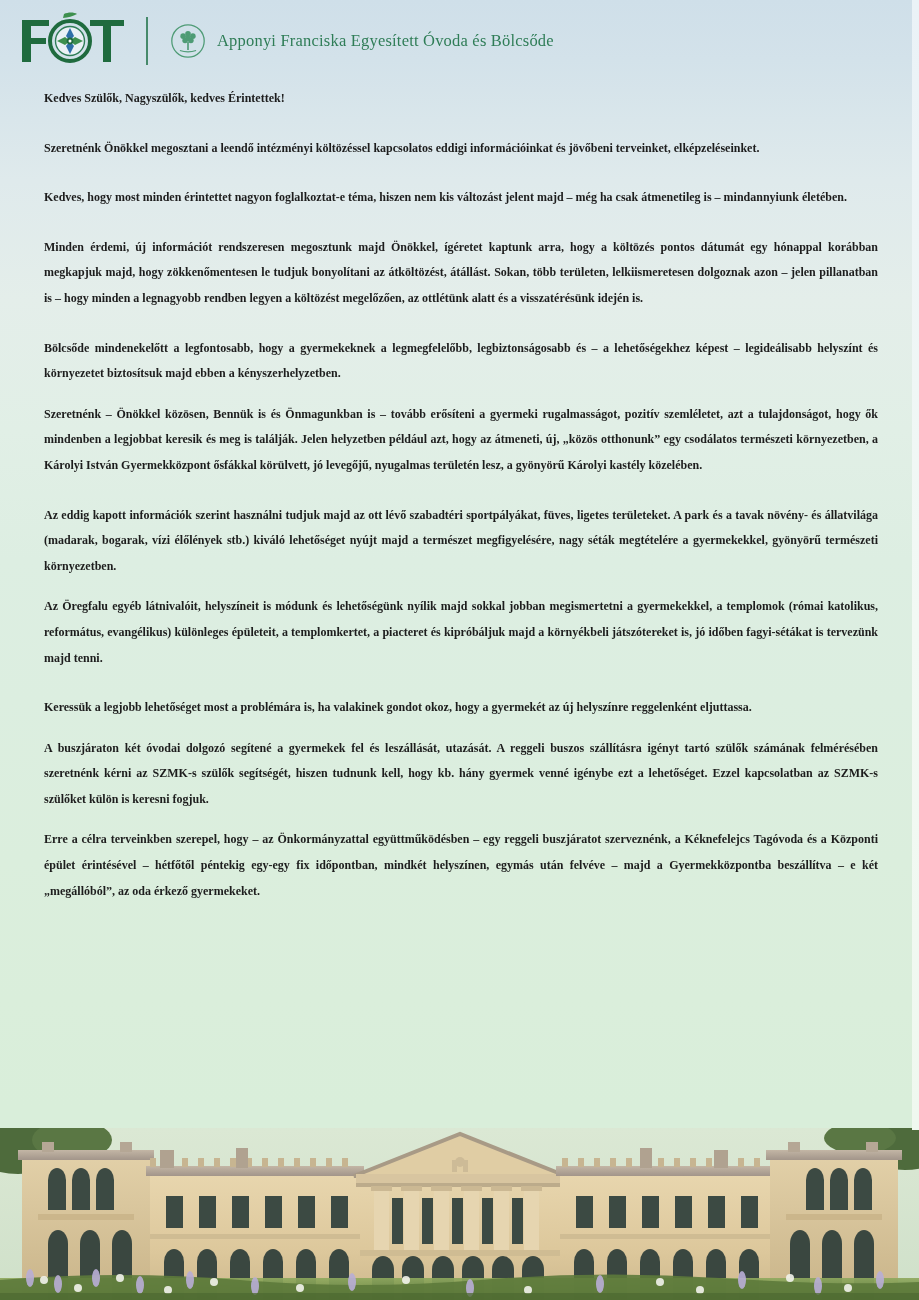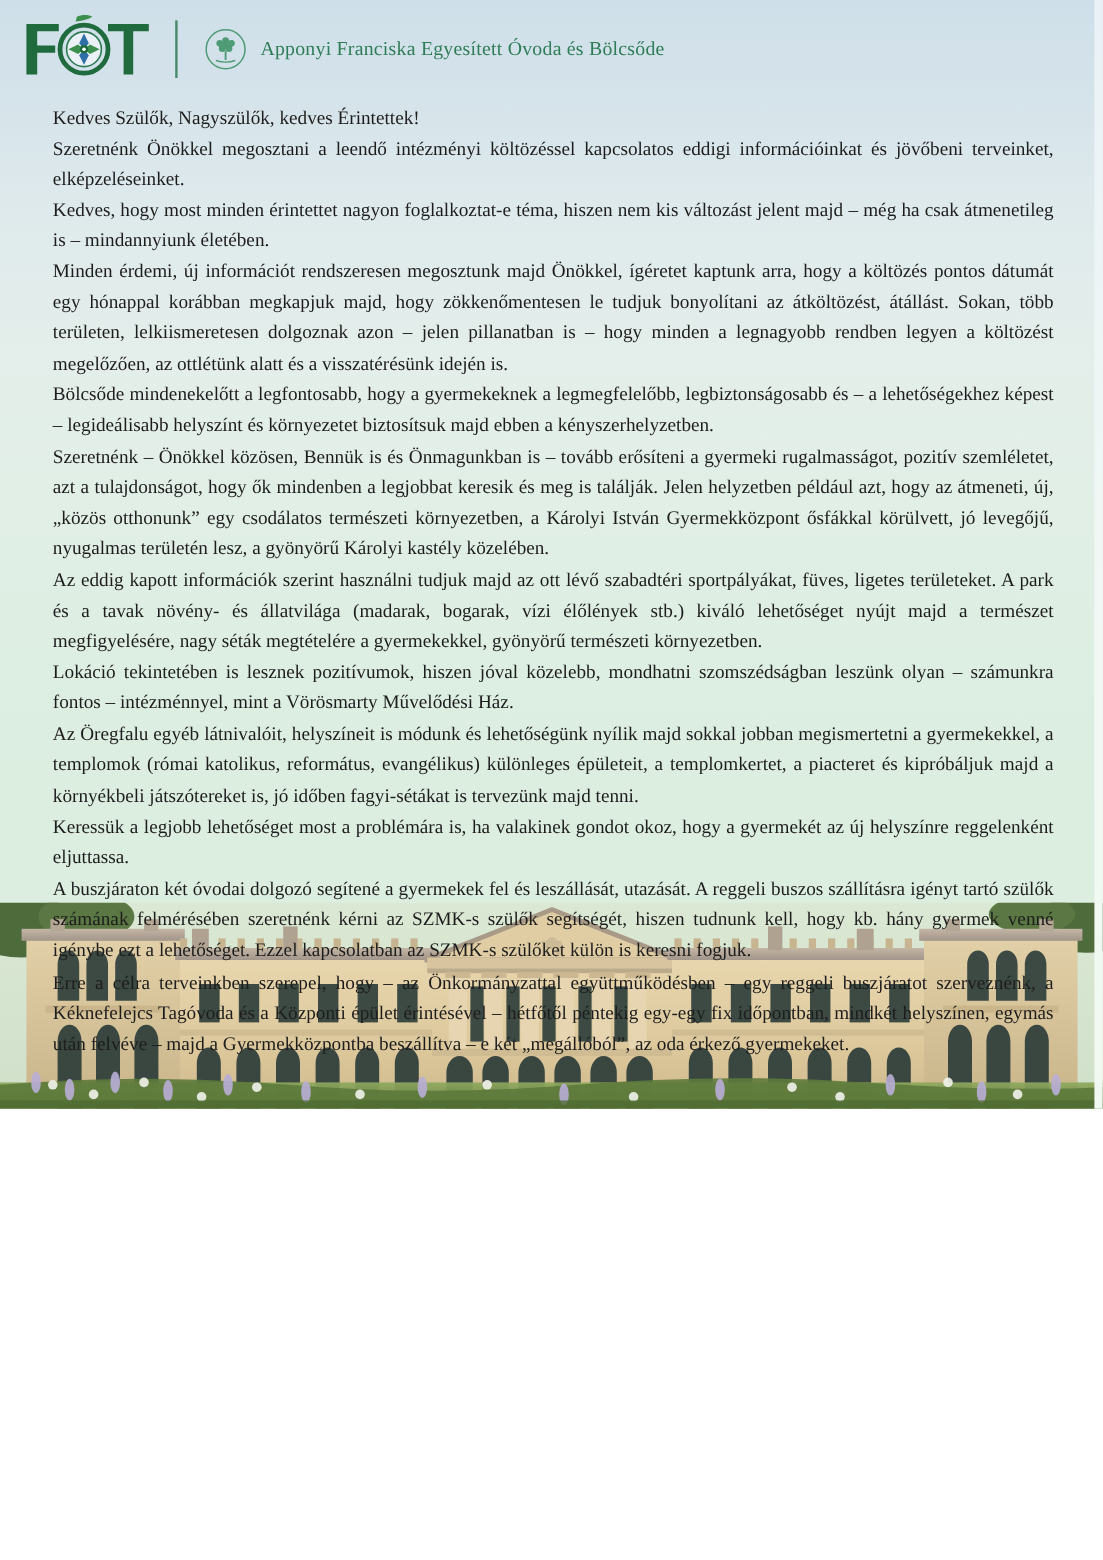--- a/index.html
+++ b/index.html
@@ -10,21 +10,21 @@
     width: 919px;
     height: 1300px;
     overflow: hidden;
     font-family: "Liberation Serif", serif;
     background: #ffffff;
   }
 
   .page {
     position: relative;
     width: 919px;
-    height: 924px;
+    height: 1300px;
     overflow: hidden;
     background:
       linear-gradient(to bottom,
         #cfdfe9 0px,
         #d3e2ea 60px,
         #dfeaec 180px,
         #e4eeea 300px,
         #e1efe6 430px,
         #ddeee2 560px,
         #dceee0 700px,
@@ -95,32 +95,33 @@
     position: absolute;
     top: 86px;
     left: 44px;
     width: 834px;
     z-index: 3;
   }
 
   .content p {
     margin: 0 0 0 0;
     font-family: "Liberation Serif", serif;
-    font-size: 16px;
+    font-size: 12px;
     line-height: 25.6px;
     color: #1d1d1d;
     text-align: justify;
     text-justify: inter-word;
     hyphens: none;
+    font-weight: bold;
   }
   .content p.gap {
-    margin-top: 0;
+    margin-top: 24px;
   }
   .content p.tight {
-    margin-top: 1px;
+    margin-top: 15px;
   }
 
   
   .photo {
     position: absolute;
     left: 0;
     bottom: 0;
     width: 919px;
     height: 172px;
     overflow: hidden;
@@ -185,21 +186,20 @@
   </div>
 
   <div class="content">
     <p class="salutation">Kedves Szülők, Nagyszülők, kedves Érintettek!</p>
     <p class="gap">Szeretnénk Önökkel megosztani a leendő intézményi költözéssel kapcsolatos eddigi információinkat és jövőbeni terveinket, elképzeléseinket.</p>
     <p class="gap">Kedves, hogy most minden érintettet nagyon foglalkoztat-e téma, hiszen nem kis változást jelent majd – még ha csak átmenetileg is – mindannyiunk életében.</p>
     <p class="gap">Minden érdemi, új információt rendszeresen megosztunk majd Önökkel, ígéretet kaptunk arra, hogy a költözés pontos dátumát egy hónappal korábban megkapjuk majd, hogy zökkenőmentesen le tudjuk bonyolítani az átköltözést, átállást. Sokan, több területen, lelkiismeretesen dolgoznak azon – jelen pillanatban is – hogy minden a legnagyobb rendben legyen a költözést megelőzően, az ottlétünk alatt és a visszatérésünk idején is.</p>
     <p class="gap">Bölcsőde mindenekelőtt a legfontosabb, hogy a gyermekeknek a legmegfelelőbb, legbiztonságosabb és – a lehetőségekhez képest – legideálisabb helyszínt és környezetet biztosítsuk majd ebben a kényszerhelyzetben.</p>
     <p class="tight">Szeretnénk – Önökkel közösen, Bennük is és Önmagunkban is – tovább erősíteni a gyermeki rugalmasságot, pozitív szemléletet, azt a tulajdonságot, hogy ők mindenben a legjobbat keresik és meg is találják. Jelen helyzetben például azt, hogy az átmeneti, új, „közös otthonunk” egy csodálatos természeti környezetben, a Károlyi István Gyermekközpont ősfákkal körülvett, jó levegőjű, nyugalmas területén lesz, a gyönyörű Károlyi kastély közelében.</p>
     <p class="gap">Az eddig kapott információk szerint használni tudjuk majd az ott lévő szabadtéri sportpályákat, füves, ligetes területeket. A park és a tavak növény- és állatvilága (madarak, bogarak, vízi élőlények stb.) kiváló lehetőséget nyújt majd a természet megfigyelésére, nagy séták megtételére a gyermekekkel, gyönyörű természeti környezetben.</p>
-    <p class="gap">Lokáció tekintetében is lesznek pozitívumok, hiszen jóval közelebb, mondhatni szomszédságban leszünk olyan – számunkra fontos – intézménnyel, mint a Vörösmarty Művelődési Ház.</p>
     <p class="tight">Az Öregfalu egyéb látnivalóit, helyszíneit is módunk és lehetőségünk nyílik majd sokkal jobban megismertetni a gyermekekkel, a templomok (római katolikus, református, evangélikus) különleges épületeit, a templomkertet, a piacteret és kipróbáljuk majd a környékbeli játszótereket is, jó időben fagyi-sétákat is tervezünk majd tenni.</p>
     <p class="gap">Keressük a legjobb lehetőséget most a problémára is, ha valakinek gondot okoz, hogy a gyermekét az új helyszínre reggelenként eljuttassa.</p>
     <p class="tight">A buszjáraton két óvodai dolgozó segítené a gyermekek fel és leszállását, utazását. A reggeli buszos szállításra igényt tartó szülők számának felmérésében szeretnénk kérni az SZMK-s szülők segítségét, hiszen tudnunk kell, hogy kb. hány gyermek venné igénybe ezt a lehetőséget. Ezzel kapcsolatban az SZMK-s szülőket külön is keresni fogjuk.</p>
     <p class="tight">Erre a célra terveinkben szerepel, hogy – az Önkormányzattal együttműködésben – egy reggeli buszjáratot szerveznénk, a Kéknefelejcs Tagóvoda és a Központi épület érintésével – hétfőtől péntekig egy-egy fix időpontban, mindkét helyszínen, egymás után felvéve – majd a Gyermekközpontba beszállítva – e két „megállóból”, az oda érkező gyermekeket.</p>
   </div>
 
   <div class="photo">
     <svg viewBox="0 0 919 172" preserveAspectRatio="none">
       <defs>
         <linearGradient id="sky" x1="0" y1="0" x2="0" y2="1">

